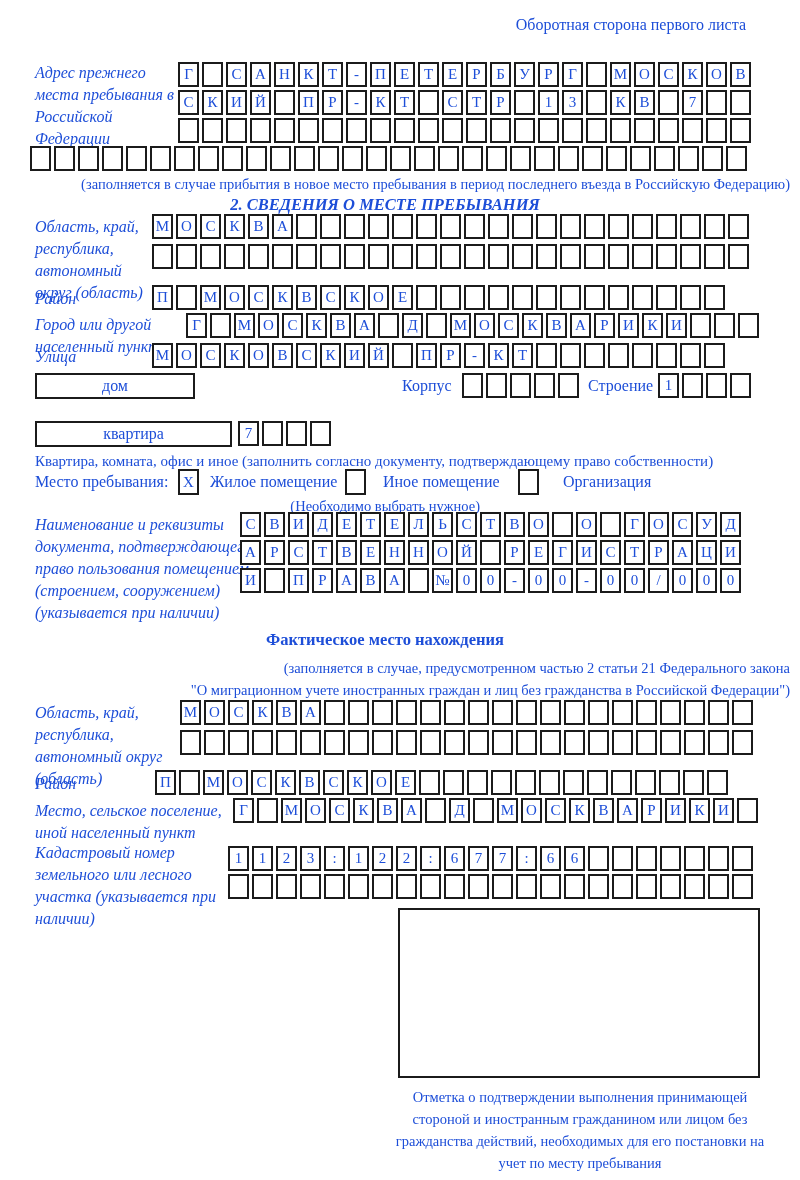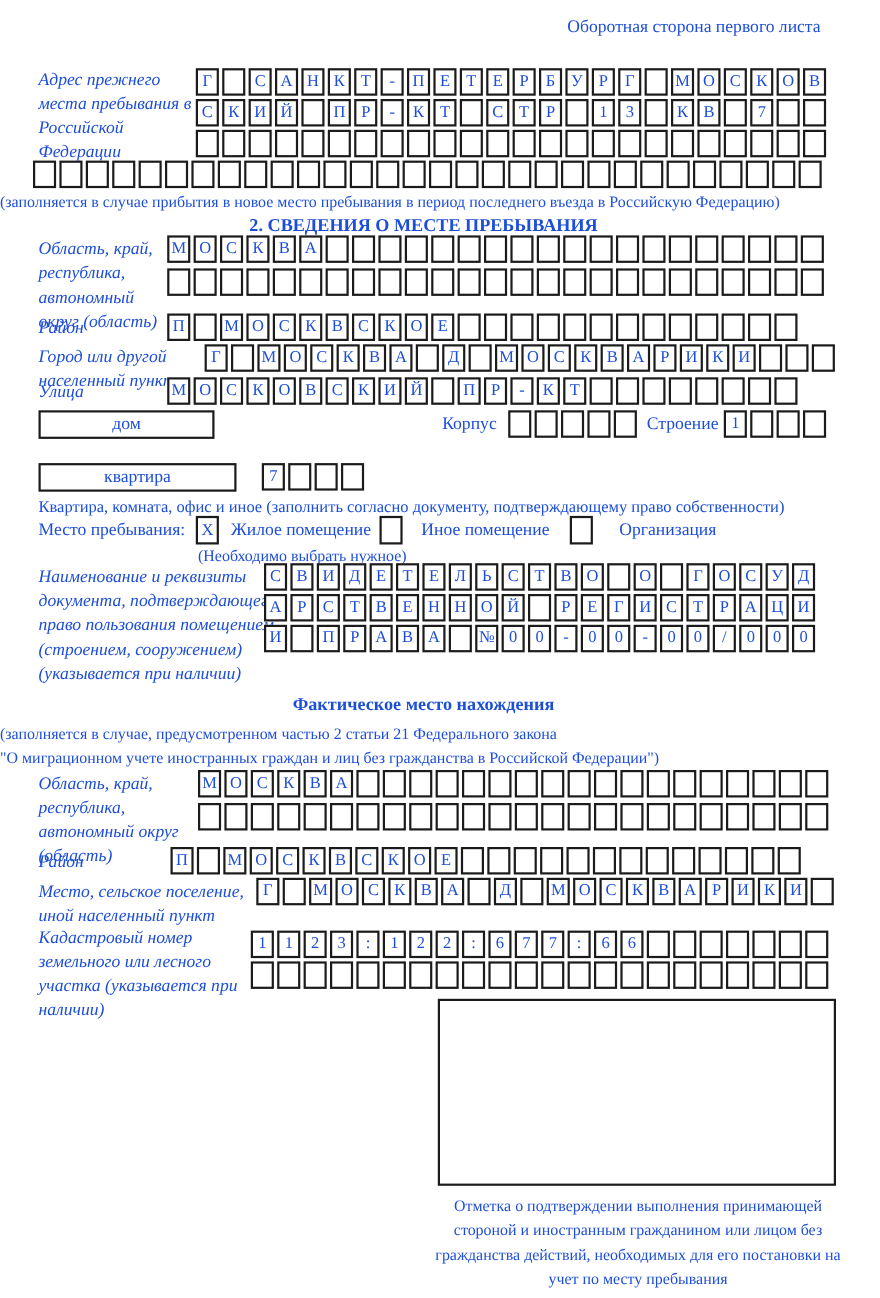--- a/index.html
+++ b/index.html
@@ -3,21 +3,21 @@
 <meta charset="utf-8">
 <style>
   html,body { margin:0; padding:0; background:#fff; }
   .page {
     position:relative; width:800px; height:1180px; background:#ffffff;
     color:#1d4ed8; font-family:"Liberation Serif", serif; overflow:hidden;
   }
   .hdr { position:absolute; top:16px; right:54px; font-size:16px; }
   .lbl { position:absolute; font-size:16px; line-height:22px;font-style:italic; }
   .note { position:absolute; font-size:14.5px; line-height:20px; }
-  .note.center { text-align:left; }
+  .note.center { text-align:right; }
   .title { position:absolute; left:0; width:770px; text-align:center; font-weight:bold; font-size:16.5px; }
   .cellrow { position:absolute; white-space:nowrap; height:25px; }
   .cell {
     display:inline-block; width:21px; height:25px; box-sizing:border-box;
     border:2px solid #1b1b1b; margin-right:3px; text-align:center;
     line-height:21px; font-size:15px; vertical-align:top; background:#fff;
   }
   .bigbox {
     position:absolute; height:26px; box-sizing:border-box; border:2px solid #1b1b1b;
     display:flex; align-items:center; justify-content:center; font-size:16px; background:#fff;
@@ -37,42 +37,42 @@
 
   <div class="hdr">Оборотная сторона первого листа</div>
 
   <div class="lbl" style="left:35px; top:62px; width:148px;">Адрес прежнего места пребывания в Российской Федерации</div>
   <div class="cellrow" style="left:178px; top:62px;"><span class="cell">Г</span><span class="cell"></span><span class="cell">С</span><span class="cell">А</span><span class="cell">Н</span><span class="cell">К</span><span class="cell">Т</span><span class="cell">-</span><span class="cell">П</span><span class="cell">Е</span><span class="cell">Т</span><span class="cell">Е</span><span class="cell">Р</span><span class="cell">Б</span><span class="cell">У</span><span class="cell">Р</span><span class="cell">Г</span><span class="cell"></span><span class="cell">М</span><span class="cell">О</span><span class="cell">С</span><span class="cell">К</span><span class="cell">О</span><span class="cell">В</span></div>
   <div class="cellrow" style="left:178px; top:90px;"><span class="cell">С</span><span class="cell">К</span><span class="cell">И</span><span class="cell">Й</span><span class="cell"></span><span class="cell">П</span><span class="cell">Р</span><span class="cell">-</span><span class="cell">К</span><span class="cell">Т</span><span class="cell"></span><span class="cell">С</span><span class="cell">Т</span><span class="cell">Р</span><span class="cell"></span><span class="cell">1</span><span class="cell">3</span><span class="cell"></span><span class="cell">К</span><span class="cell">В</span><span class="cell"></span><span class="cell">7</span><span class="cell"></span><span class="cell"></span></div>
   <div class="cellrow" style="left:178px; top:118px;"><span class="cell"></span><span class="cell"></span><span class="cell"></span><span class="cell"></span><span class="cell"></span><span class="cell"></span><span class="cell"></span><span class="cell"></span><span class="cell"></span><span class="cell"></span><span class="cell"></span><span class="cell"></span><span class="cell"></span><span class="cell"></span><span class="cell"></span><span class="cell"></span><span class="cell"></span><span class="cell"></span><span class="cell"></span><span class="cell"></span><span class="cell"></span><span class="cell"></span><span class="cell"></span><span class="cell"></span></div>
   <div class="cellrow" style="left:30px;  top:146px;"><span class="cell"></span><span class="cell"></span><span class="cell"></span><span class="cell"></span><span class="cell"></span><span class="cell"></span><span class="cell"></span><span class="cell"></span><span class="cell"></span><span class="cell"></span><span class="cell"></span><span class="cell"></span><span class="cell"></span><span class="cell"></span><span class="cell"></span><span class="cell"></span><span class="cell"></span><span class="cell"></span><span class="cell"></span><span class="cell"></span><span class="cell"></span><span class="cell"></span><span class="cell"></span><span class="cell"></span><span class="cell"></span><span class="cell"></span><span class="cell"></span><span class="cell"></span><span class="cell"></span><span class="cell"></span></div>
   <div class="note center" style="left:0; top:174px; width:790px;">(заполняется в случае прибытия в новое место пребывания в период последнего въезда в Российскую Федерацию)</div>
 
-  <div class="title" style="top:195px;">2. СВЕДЕНИЯ О МЕСТЕ ПРЕБЫВАНИЯ</div>
+  <div class="title" style="top:195px;font-style:italic;">2. СВЕДЕНИЯ О МЕСТЕ ПРЕБЫВАНИЯ</div>
 
   <div class="lbl" style="left:35px; top:216px; width:122px;">Область, край, республика, автономный округ (область)</div>
   <div class="cellrow" style="left:152px; top:214px;"><span class="cell">М</span><span class="cell">О</span><span class="cell">С</span><span class="cell">К</span><span class="cell">В</span><span class="cell">А</span><span class="cell"></span><span class="cell"></span><span class="cell"></span><span class="cell"></span><span class="cell"></span><span class="cell"></span><span class="cell"></span><span class="cell"></span><span class="cell"></span><span class="cell"></span><span class="cell"></span><span class="cell"></span><span class="cell"></span><span class="cell"></span><span class="cell"></span><span class="cell"></span><span class="cell"></span><span class="cell"></span><span class="cell"></span></div>
   <div class="cellrow" style="left:152px; top:244px;"><span class="cell"></span><span class="cell"></span><span class="cell"></span><span class="cell"></span><span class="cell"></span><span class="cell"></span><span class="cell"></span><span class="cell"></span><span class="cell"></span><span class="cell"></span><span class="cell"></span><span class="cell"></span><span class="cell"></span><span class="cell"></span><span class="cell"></span><span class="cell"></span><span class="cell"></span><span class="cell"></span><span class="cell"></span><span class="cell"></span><span class="cell"></span><span class="cell"></span><span class="cell"></span><span class="cell"></span><span class="cell"></span></div>
 
   <div class="lbl" style="left:35px; top:288px;">Район</div>
   <div class="cellrow" style="left:152px; top:285px;"><span class="cell">П</span><span class="cell"></span><span class="cell">М</span><span class="cell">О</span><span class="cell">С</span><span class="cell">К</span><span class="cell">В</span><span class="cell">С</span><span class="cell">К</span><span class="cell">О</span><span class="cell">Е</span><span class="cell"></span><span class="cell"></span><span class="cell"></span><span class="cell"></span><span class="cell"></span><span class="cell"></span><span class="cell"></span><span class="cell"></span><span class="cell"></span><span class="cell"></span><span class="cell"></span><span class="cell"></span><span class="cell"></span></div>
 
   <div class="lbl" style="left:35px; top:314px; width:152px;">Город или другой населенный пункт</div>
   <div class="cellrow" style="left:186px; top:313px;"><span class="cell">Г</span><span class="cell"></span><span class="cell">М</span><span class="cell">О</span><span class="cell">С</span><span class="cell">К</span><span class="cell">В</span><span class="cell">А</span><span class="cell"></span><span class="cell">Д</span><span class="cell"></span><span class="cell">М</span><span class="cell">О</span><span class="cell">С</span><span class="cell">К</span><span class="cell">В</span><span class="cell">А</span><span class="cell">Р</span><span class="cell">И</span><span class="cell">К</span><span class="cell">И</span><span class="cell"></span><span class="cell"></span><span class="cell"></span></div>
 
   <div class="lbl" style="left:35px; top:346px;">Улица</div>
   <div class="cellrow" style="left:152px; top:343px;"><span class="cell">М</span><span class="cell">О</span><span class="cell">С</span><span class="cell">К</span><span class="cell">О</span><span class="cell">В</span><span class="cell">С</span><span class="cell">К</span><span class="cell">И</span><span class="cell">Й</span><span class="cell"></span><span class="cell">П</span><span class="cell">Р</span><span class="cell">-</span><span class="cell">К</span><span class="cell">Т</span><span class="cell"></span><span class="cell"></span><span class="cell"></span><span class="cell"></span><span class="cell"></span><span class="cell"></span><span class="cell"></span><span class="cell"></span></div>
 
   <div class="bigbox" style="left:35px; top:373px; width:160px;">дом</div>
   <div class="inline-lbl" style="left:402px; top:373px;">Корпус</div>
   <div class="cellrow" style="left:462px; top:373px;"><span class="cell"></span><span class="cell"></span><span class="cell"></span><span class="cell"></span><span class="cell"></span></div>
   <div class="inline-lbl" style="left:588px; top:373px;">Строение</div>
   <div class="cellrow" style="left:658px; top:373px;"><span class="cell">1</span><span class="cell"></span><span class="cell"></span><span class="cell"></span></div>
 
-  <div class="bigbox" style="left:35px; top:421px; width:180px;">квартира</div>
+  <div class="bigbox" style="left:35px; top:421px; width:197px;">квартира</div>
   <div class="cellrow" style="left:238px; top:421px;"><span class="cell">7</span><span class="cell"></span><span class="cell"></span><span class="cell"></span></div>
   <div class="note" style="left:35px; top:451px; font-size:15px;">Квартира, комната, офис и иное (заполнить согласно документу, подтверждающему право собственности)</div>
 
   <div class="inline-lbl" style="left:35px; top:469px;">Место пребывания:</div>
   <div class="checkbox" style="left:178px; top:469px;">Х</div>
   <div class="inline-lbl" style="left:210px; top:469px;">Жилое помещение</div>
   <div class="checkbox" style="left:345px; top:469px;"></div>
   <div class="inline-lbl" style="left:383px; top:469px;">Иное помещение</div>
   <div class="checkbox" style="left:518px; top:469px;"></div>
   <div class="inline-lbl" style="left:563px; top:469px;">Организация</div>

